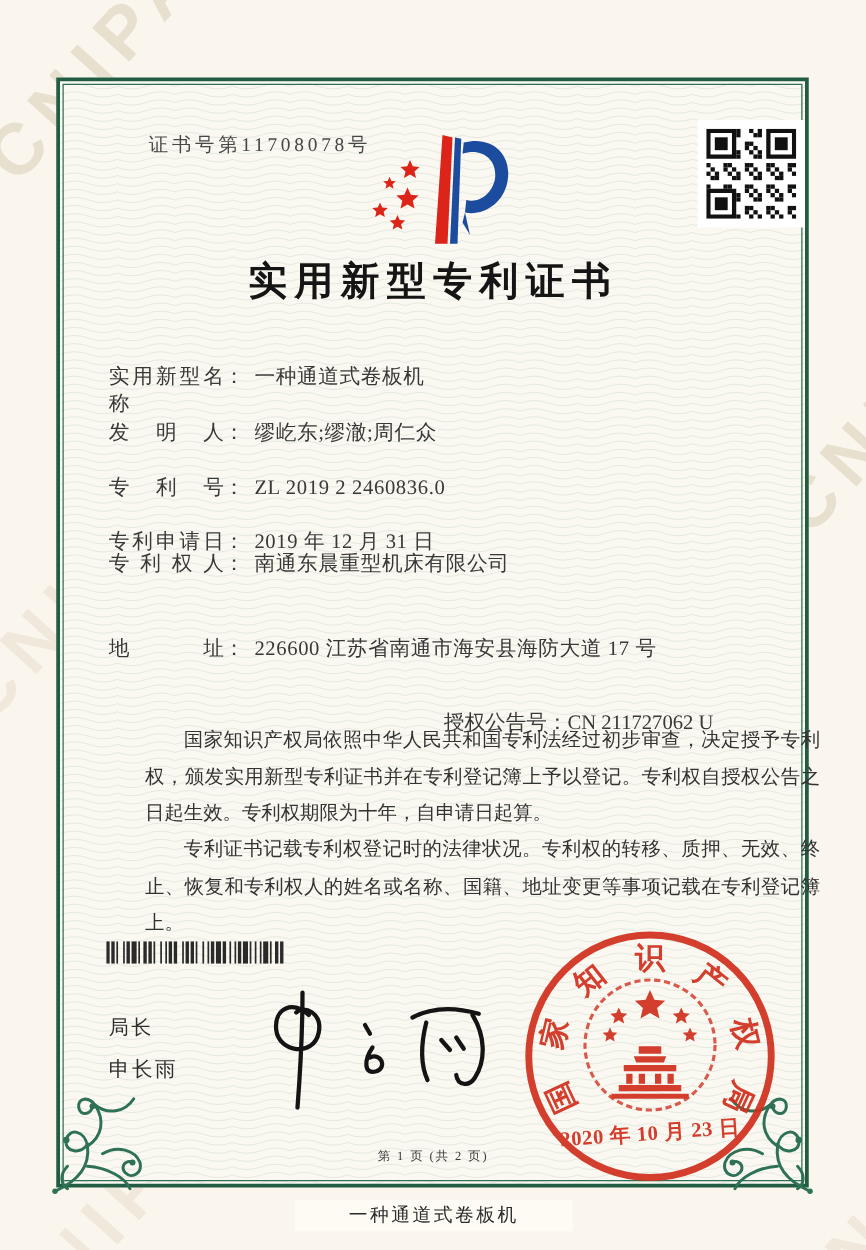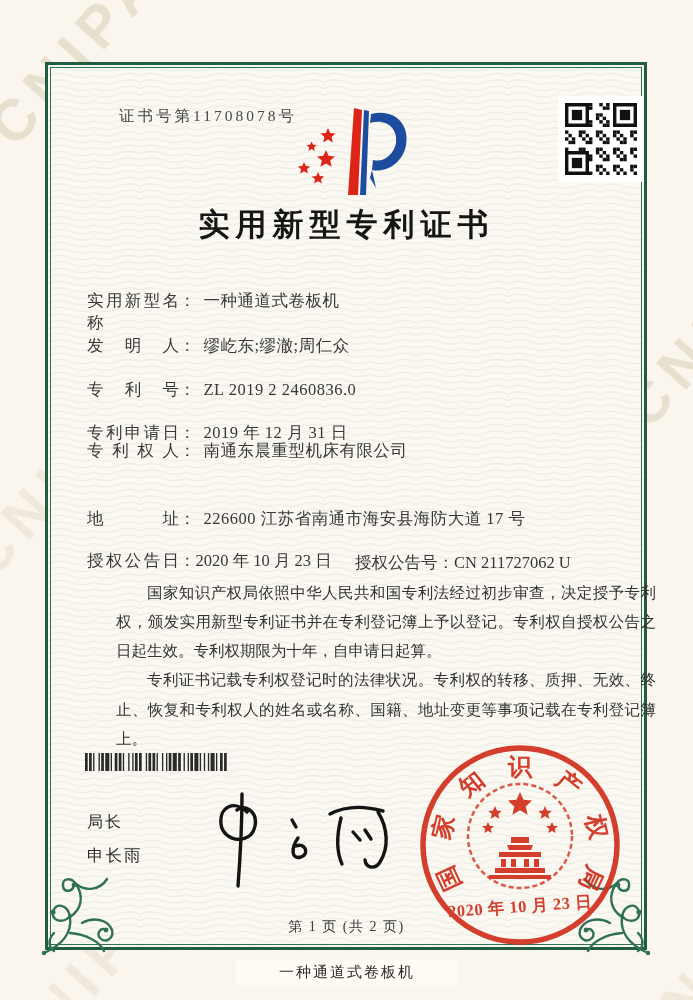--- a/index.html
+++ b/index.html
@@ -41,39 +41,39 @@
   .title{
     position:absolute;left:0;top:204px;width:693px;text-align:center;
     font-size:31px;font-weight:bold;letter-spacing:6px;color:#151515;
   }
   
   .row{position:absolute;left:87px;width:540px;font-size:16.5px;color:#383838;}
   .row .lbl{display:inline-block;width:92px;text-align:justify;text-align-last:justify;vertical-align:top;}
   .row .colon{display:inline-block;margin-right:8px;}
   .row .val{letter-spacing:0.5px;}
   .grant-row{position:absolute;left:87px;top:550px;width:545px;font-size:16.5px;color:#383838;}
-  .grant-row .p2{position:absolute;left:268px;top:2px;font-family:Liberation Serif, serif;}
+  .grant-row .p2{position:absolute;left:268px;top:17px;font-family:Liberation Serif, serif;}
   
   .body-text{
     position:absolute;left:78px;top:578px;width:540px;
     font-size:15.5px;line-height:1.88;color:#333;text-align:justify;margin-left:38px;
   }
   .body-text p{margin:0;text-indent:2em;}
   
   .barcode{position:absolute;left:85px;top:753px;width:192px;height:18px;}
   
   .sig-title{position:absolute;left:87px;top:812px;font-size:16px;letter-spacing:2px;color:#2e2e2e;}
   .sig-name{position:absolute;left:87px;top:845px;font-size:16.5px;letter-spacing:2px;color:#2e2e2e;}
   .sig-hand{position:absolute;left:195px;top:790px;width:215px;height:102px;}
   
   .seal{position:absolute;left:415px;top:740px;width:210px;height:210px;opacity:0.93;}
   
   .page-info{
     position:absolute;left:0;top:918px;width:693px;text-align:center;
-    font-size:14px;letter-spacing:1.5px;color:#3a3a3a;
+    font-size:10px;letter-spacing:1.5px;color:#3a3a3a;
   }
   .footer-note{
     position:absolute;left:236px;top:960px;width:222px;text-align:center;
     font-size:15px;letter-spacing:2px;color:#2c2c2c;background:#fdfbf4;padding:3px 0;
   }
 </style>
 </head>
 <body>
 
 <div class="wm" style="left:-38px;top:18px;">CNIPA</div>
@@ -395,21 +395,20 @@
   <span class="lbl">专利申请日</span><span class="colon">：</span><span class="val">2019 年 12 月 31 日</span>
 </div>
 <div class="row" style="top:440px">
   <span class="lbl">专利权人</span><span class="colon">：</span><span class="val">南通东晨重型机床有限公司</span>
 </div>
 <div class="row" style="top:508px">
   <span class="lbl">地址</span><span class="colon">：</span><span class="val">226600 江苏省南通市海安县海防大道 17 号</span>
 </div>
 
 <div class="grant-row">
-  <span><span class="lbl" style="display:inline-block;width:92px;text-align:justify;text-align-last:justify;">授权公告日</span><span class="colon">：</span><span class="val">2020 年 10 月 23 日</span></span>
   <span class="p2"><span>授权公告号</span><span class="colon">：</span><span class="val">CN 211727062 U</span></span>
 </div>
 
 <div class="body-text">
   <p>国家知识产权局依照中华人民共和国专利法经过初步审查，决定授予专利权，颁发实用新型专利证书并在专利登记簿上予以登记。专利权自授权公告之日起生效。专利权期限为十年，自申请日起算。</p>
   <p>专利证书记载专利权登记时的法律状况。专利权的转移、质押、无效、终止、恢复和专利权人的姓名或名称、国籍、地址变更等事项记载在专利登记簿上。</p>
 </div>
 
 <svg class="barcode" id="barcode" viewBox="0 0 192 18">
     <rect x="0.00" y="0" width="2.70" height="18" fill="#2a2a2a"></rect>

